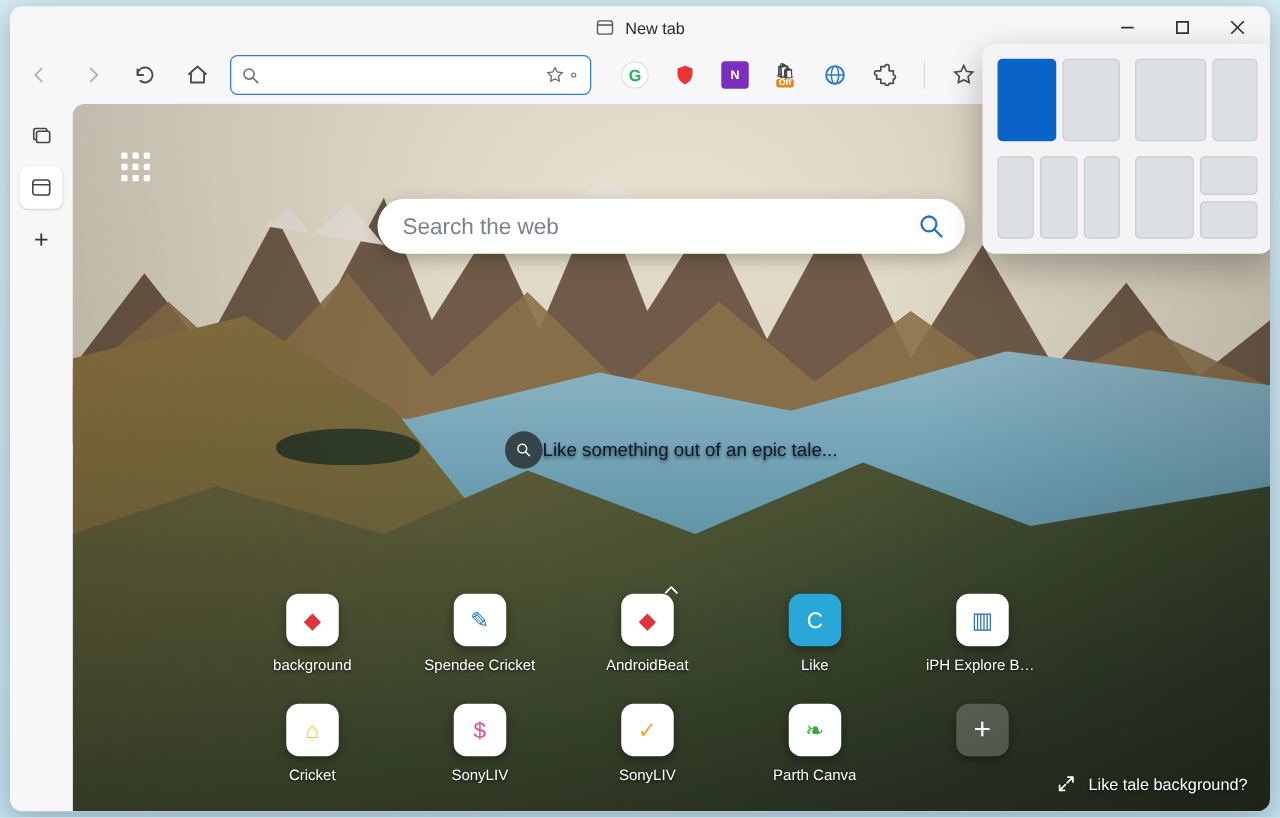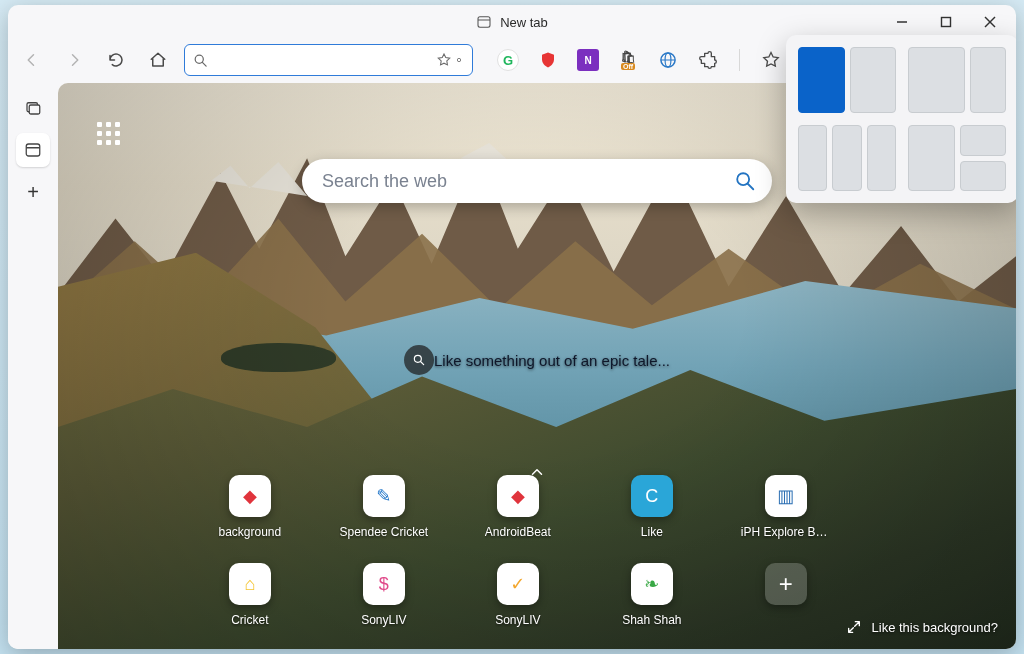--- a/index.html
+++ b/index.html
@@ -476,30 +476,30 @@
           <div class="tile">
             <div class="tile-box" style="background: rgb(255, 255, 255); color: rgb(224, 74, 138);">$</div>
             <div class="tile-label">SonyLIV</div>
           </div>
           <div class="tile">
             <div class="tile-box" style="background: rgb(255, 255, 255); color: rgb(243, 167, 46);">✓</div>
             <div class="tile-label">SonyLIV</div>
           </div>
           <div class="tile">
             <div class="tile-box" style="background: rgb(255, 255, 255); color: rgb(57, 168, 69);">❧</div>
-            <div class="tile-label">Shah Shah</div>
+            <div class="tile-label">Parth Canva</div>
           </div>
           <div class="tile tile-add">
             <div class="tile-box">+</div>
             <div class="tile-label"></div>
           </div>
         </div>
     </div>
 
     <div class="like-bg">
       <svg width="16" height="16" viewBox="0 0 24 24">
           <path d="M4 20l7-7M4 20v-6M4 20h6M20 4l-7 7M20 4v6M20 4h-6" fill="none" stroke="#fff" stroke-width="2" stroke-linecap="round"></path>
         </svg>
-      <span>Like this background?</span>
+      <span>Like tale background?</span>
     </div>
   </div>
 
 </div>
 
 </body></html>

